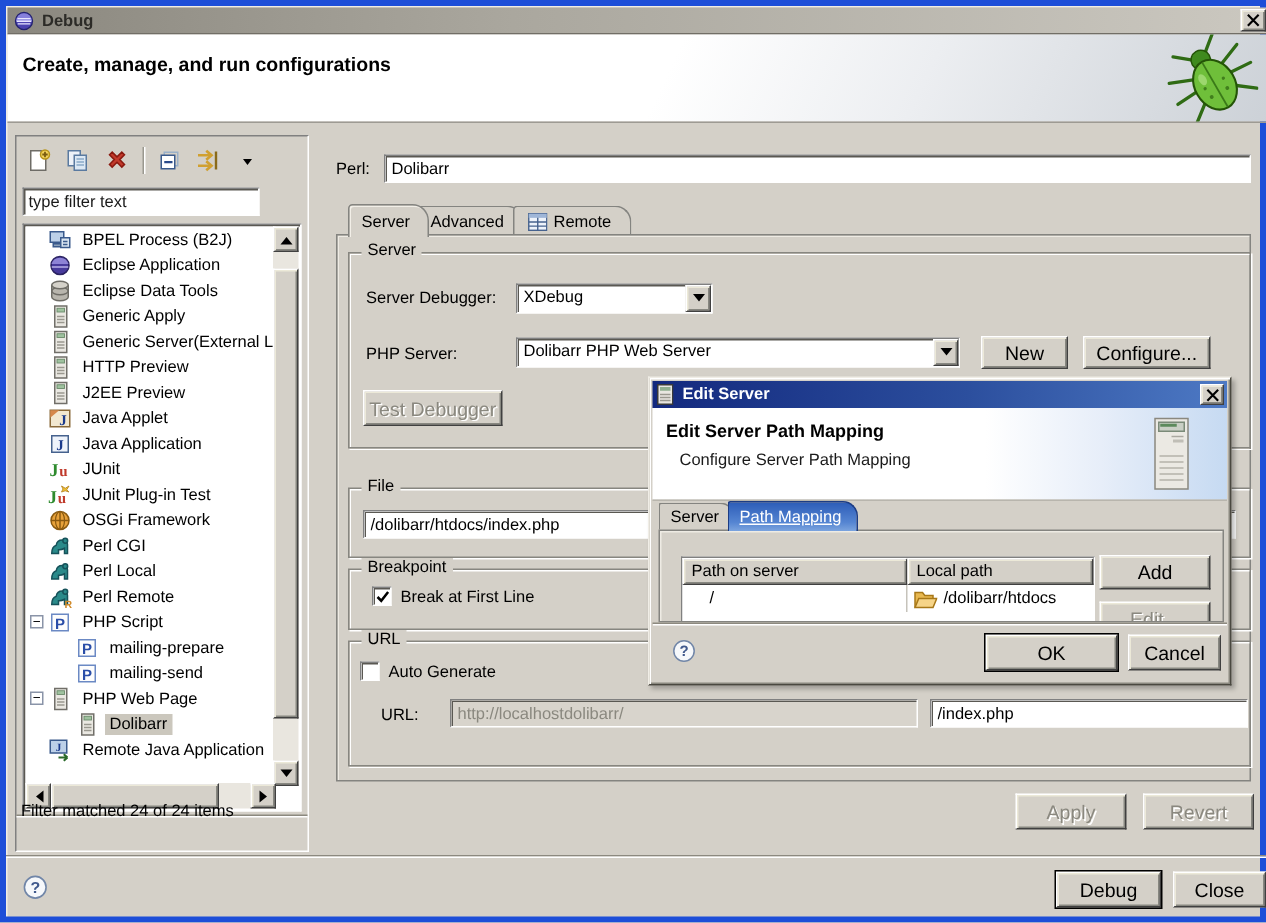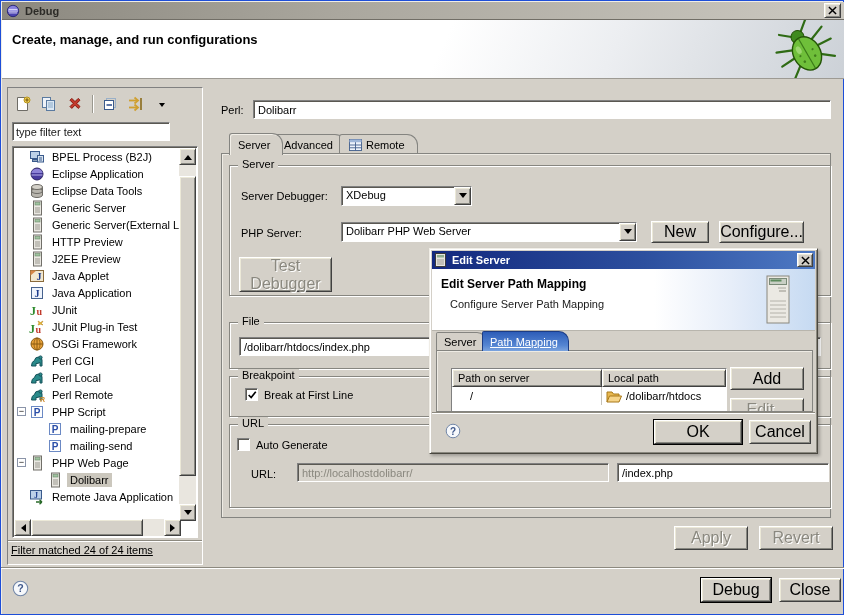--- a/index.html
+++ b/index.html
@@ -1,25 +1,25 @@
 <!DOCTYPE html>
 <html><head>
 <meta charset="utf-8">
 <style>
   * { box-sizing: border-box; }
   html,body { margin:0; padding:0; }
   body {
     width:844px; height:615px; position:relative; overflow:hidden;
     background:#d4d0c8; font-family:"Liberation Sans", sans-serif; font-size:11px; color:#000;
   }
-  .window-frame { position:absolute; inset:0; border:1px solid #1d4ed8; box-shadow:inset 1px 1px 0 #f0ede6; }
+  .window-frame { position:absolute; inset:0; border:4px solid #1d4ed8; box-shadow:inset 1px 1px 0 #f0ede6; }
 
   
   .btn3d {
-    background:#d4d0c8; color:#000; font-family:inherit; font-size:16px;
+    background:#d4d0c8; color:#000; font-family:inherit; font-size:13px;
     border:1px solid; border-color:#ffffff #404040 #404040 #ffffff;
     box-shadow:inset 1px 1px 0 #ece9d8, inset -1px -1px 0 #878780;
     display:flex; align-items:center; justify-content:center; cursor:default; padding:0;
   }
   .btn3d.default { outline:1px solid #000; }
   .btn3d.disabledtxt { color:#8a887f; text-shadow:1px 1px 0 #ffffff; }
   .sunken {
     background:#fff; border:1px solid; border-color:#808080 #ffffff #ffffff #808080;
     box-shadow:inset 1px 1px 0 #5a5852;
   }
@@ -74,42 +74,42 @@
   
   .vscroll { position:absolute; right:1px; top:1px; width:17px; height:373px; background:#e9e6df; }
   .hscroll { position:absolute; left:1px; bottom:1px; width:167px; height:17px; background:#e9e6df; }
   .sc-btn { position:absolute; width:17px; height:17px; }
   .sc-thumb { position:absolute; background:#d4d0c8; border:1px solid; border-color:#ffffff #404040 #404040 #ffffff; box-shadow:inset 1px 1px 0 #ece9d8, inset -1px -1px 0 #878780; }
   .tri-up { width:0;height:0;border:4px solid transparent;border-bottom:5px solid #000;margin-top:-3px; }
   .tri-dn { width:0;height:0;border:4px solid transparent;border-top:5px solid #000;margin-bottom:-3px; }
   .tri-lf { width:0;height:0;border:4px solid transparent;border-right:5px solid #000;margin-left:-3px; }
   .tri-rt { width:0;height:0;border:4px solid transparent;border-left:5px solid #000;margin-right:-3px; }
   .lp-sep { position:absolute; left:0px; bottom:22px; width:194px; border-top:1px solid #8c897f; border-bottom:1px solid #ffffff; }
-  .lp-status { position:absolute; left:3px; bottom:8px;text-decoration:underline; }
+  .lp-status { position:absolute; left:3px; bottom:20px; }
 
   
   .right-panel { position:absolute; left:212px; top:86px; width:625px; height:478px; }
   .name-label { position:absolute; left:8px; top:17px; }
   .name-input { position:absolute; left:40px; top:13px; width:578px; height:19px; font-family:inherit; font-size:11px; padding:1px 4px; }
   .tab { position:absolute; top:47px; height:20px; background:#d4d0c8; border:1px solid #848480; border-bottom:none;
          border-top-left-radius:3px; border-top-right-radius:11px; display:flex; align-items:center; padding:0 12px 0 8px; gap:4px; }
   .tab.active { top:46px; height:22px; z-index:3; box-shadow:inset 1px 1px 0 #f2efe8; }
   .tabpanel { position:absolute; left:8px; top:66px; width:610px; height:365px; border:1px solid #848480; background:#d4d0c8; box-shadow:inset 1px 1px 0 #eeebe4; }
 
   .gb-server { left:16px; top:78px; width:602px; height:131px; }
   .lbl-sdbg { position:absolute; left:28px; top:103px; }
   .combo { position:absolute; height:20px; display:flex; }
   .combo .cv { flex:1; padding:2px 4px; overflow:hidden; white-space:nowrap; }
   .combo .cb { width:17px; height:100%; }
   .combo-xdebug { left:128px; top:99px; width:131px; }
   .lbl-pserver { position:absolute; left:28px; top:140px; }
   .combo-pserver { left:128px; top:135px; width:296px; }
   .btn-new { position:absolute; left:438px; top:134px; width:58px; height:22px; }
   .btn-configure { position:absolute; left:506px; top:134px; width:85px; height:22px; }
-  .btn-testdbg { position:absolute; left:26px; top:170px; width:93px; height:35px; }
+  .btn-testdbg { position:absolute; left:26px; top:170px; width:93px; height:24px; }
 
   .gb-file { left:16px; top:235px; width:602px; height:47px; }
   .file-input { position:absolute; left:26px; top:250px; width:582px; height:19px; font-family:inherit; font-size:11px; padding:1px 4px; }
 
   .gb-break { left:16px; top:289px; width:602px; height:41px; }
   .gb-url { left:16px; top:337px; width:602px; height:84px; }
   .chk { width:13px; height:13px; flex:none; display:flex; align-items:center; justify-content:center; }
   .chkrow { position:absolute; display:flex; align-items:center; gap:6px; }
   .chk-break { left:32px; top:301px; }
   .chk-auto { left:24px; top:351px; }
@@ -323,21 +323,21 @@
             <span class="exp-sp"></span>
             <span class="icn">
               <svg width="16" height="16" viewBox="0 0 16 16">
                 <rect x="4.5" y="1" width="8" height="14" fill="#eae8e2" stroke="#716f69"></rect>
                 <rect x="6" y="2.5" width="5" height="2.5" fill="#9fc29f" stroke="#6a8a6a" stroke-width="0.6"></rect>
                 <line x1="6" y1="8" x2="11" y2="8" stroke="#9a988f"></line>
                 <line x1="6" y1="10" x2="11" y2="10" stroke="#9a988f"></line>
                 <line x1="6" y1="12" x2="11" y2="12" stroke="#9a988f"></line>
               </svg>
             </span>
-            <span class="lbl">Generic Server</span>
+            <span class="lbl">Generic Apply</span>
           </div>
           <div class="tree-row">
             <span class="exp-sp"></span>
             <span class="icn">
               <svg width="16" height="16" viewBox="0 0 16 16">
                 <rect x="4.5" y="1" width="8" height="14" fill="#eae8e2" stroke="#716f69"></rect>
                 <rect x="6" y="2.5" width="5" height="2.5" fill="#9fc29f" stroke="#6a8a6a" stroke-width="0.6"></rect>
                 <line x1="6" y1="8" x2="11" y2="8" stroke="#9a988f"></line>
                 <line x1="6" y1="10" x2="11" y2="10" stroke="#9a988f"></line>
                 <line x1="6" y1="12" x2="11" y2="12" stroke="#9a988f"></line>

